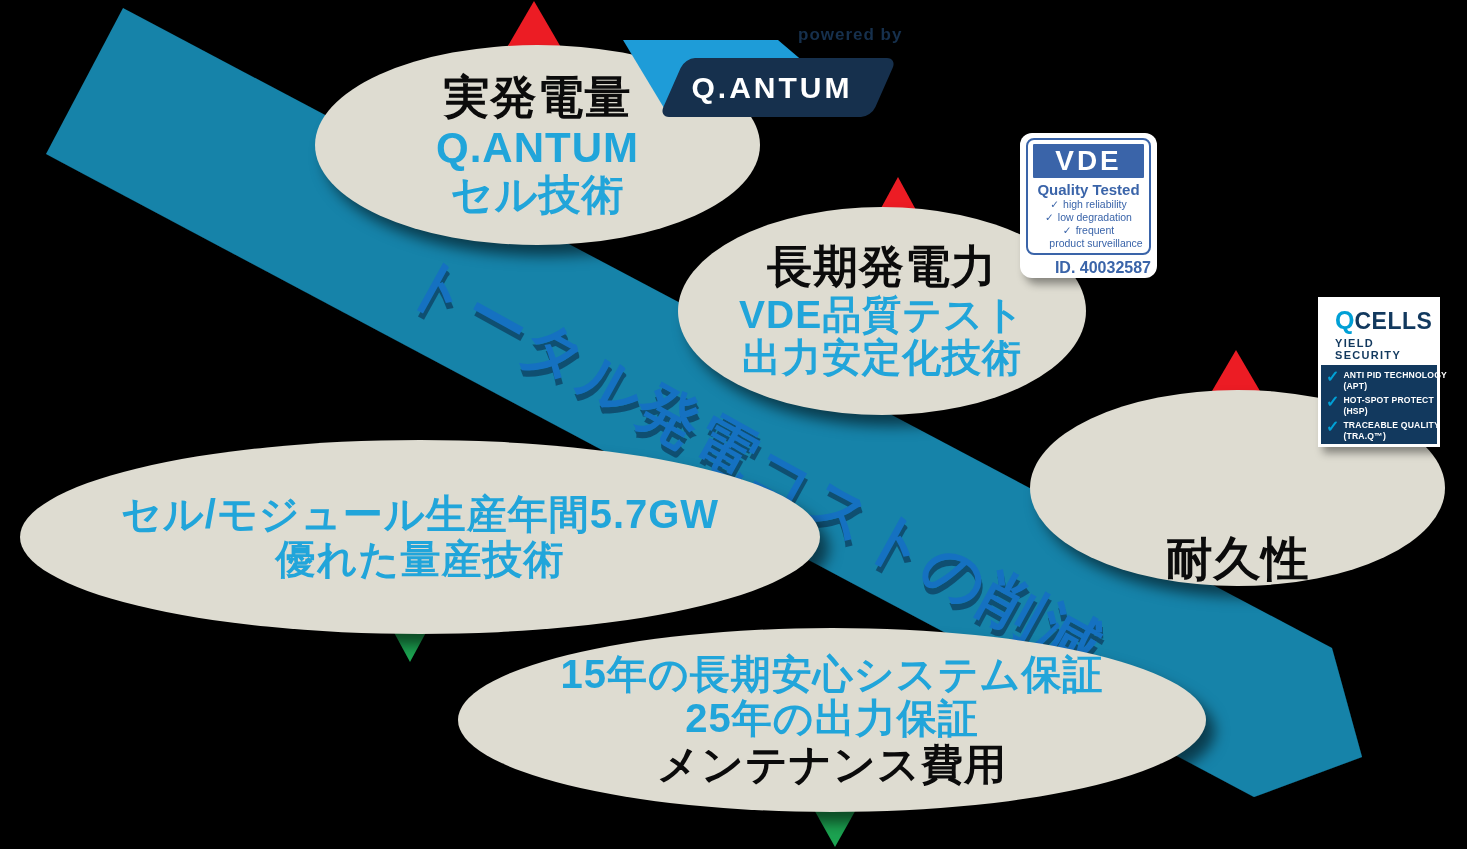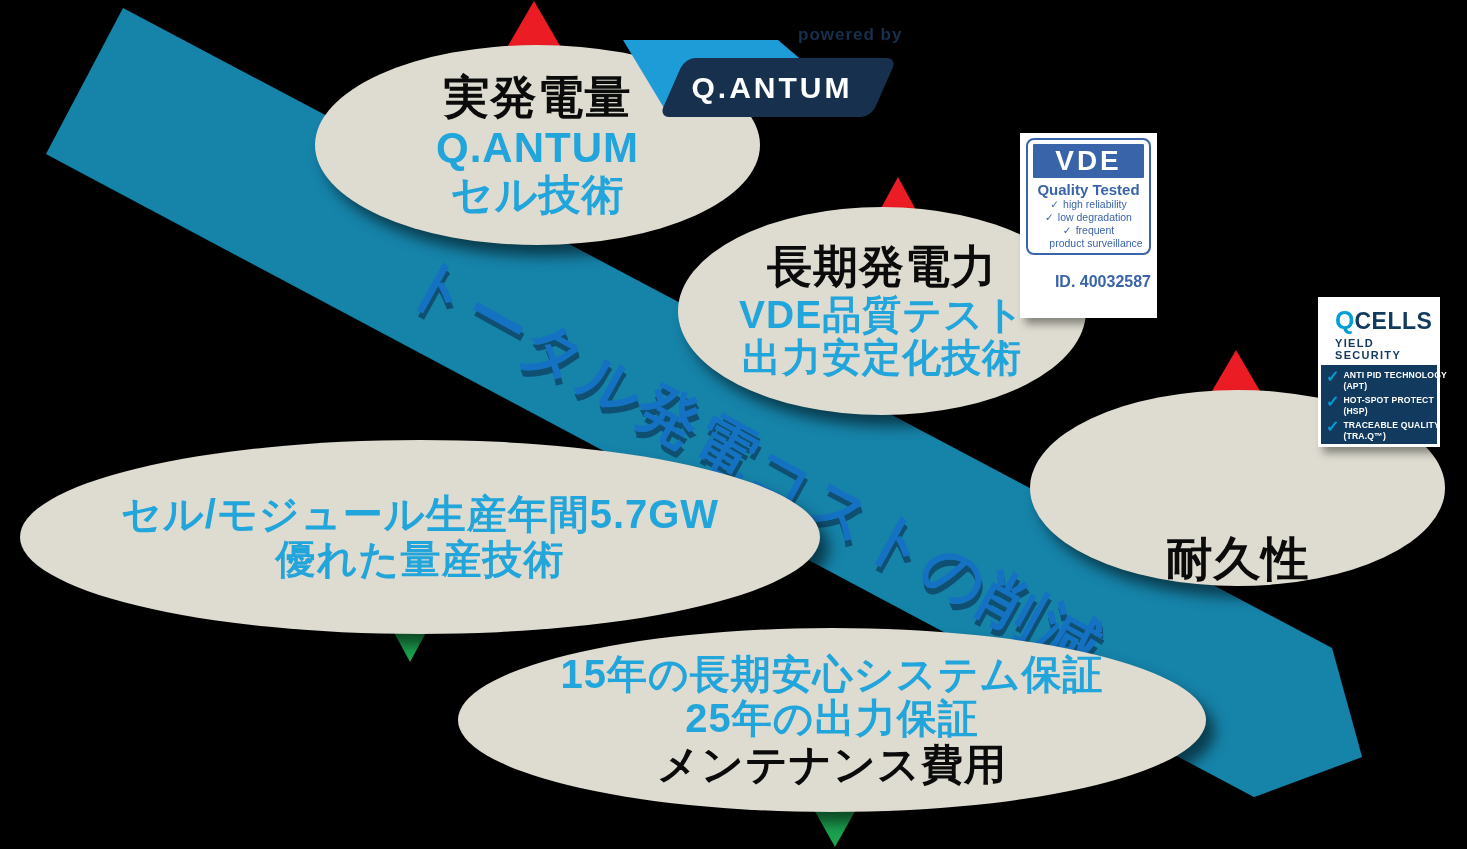--- a/index.html
+++ b/index.html
@@ -54,23 +54,23 @@
   #qantum-plate{position:absolute;left:659px;top:58px;width:212px;height:59px;
     background:var(--qantum-navy,#16304D);border-radius:10px;
     transform:skewX(-23.8deg);transform-origin:0 100%;z-index:5;}
   #qantum-text{position:absolute;left:666px;top:58px;width:212px;height:59px;z-index:6;
     display:flex;align-items:center;justify-content:center;color:#fff;
     font-size:30px;font-weight:bold;letter-spacing:3px;}
   #powered-by{position:absolute;left:798px;top:25px;z-index:5;
     color:var(--qantum-navy,#16304D);font-size:17px;font-weight:600;letter-spacing:1px;}
 
   
-  #vde-logo{position:absolute;left:1020px;top:133px;width:137px;height:185px;
-    background:#fff;border-radius:0;z-index:5;box-sizing:border-box;padding:5px 6px 3px 6px;
-    display:flex;flex-direction:column;box-shadow:5px 6px 8px rgba(0,0,0,.4);gap:14px;}
+  #vde-logo{position:absolute;left:1020px;top:133px;width:137px;height:145px;
+    background:#fff;border-radius:12px;z-index:5;box-sizing:border-box;padding:5px 6px 3px 6px;
+    display:flex;flex-direction:column;box-shadow:5px 6px 8px rgba(0,0,0,.4);}
   #vde-frame{border:2px solid var(--vde-blue,#3A64A9);border-radius:8px;padding:4px 5px 3px 5px;
     display:flex;flex-direction:column;flex:0 0 auto;}
   #vde-header{background:var(--vde-blue,#3A64A9);color:#fff;text-align:center;
     font-size:28px;font-weight:900;letter-spacing:3px;line-height:34px;height:34px;border-radius:1px;}
   #vde-quality{color:var(--vde-blue,#3A64A9);font-size:15px;font-weight:800;
     text-align:center;margin-top:3px;white-space:nowrap;}
   .vde-check-row{color:var(--vde-blue,#3A64A9);font-size:10.5px;line-height:13px;
     text-align:center;white-space:nowrap;}
   .vde-check-row .chk{margin-right:4px;}
   .vde-indent{padding-left:15px;}

